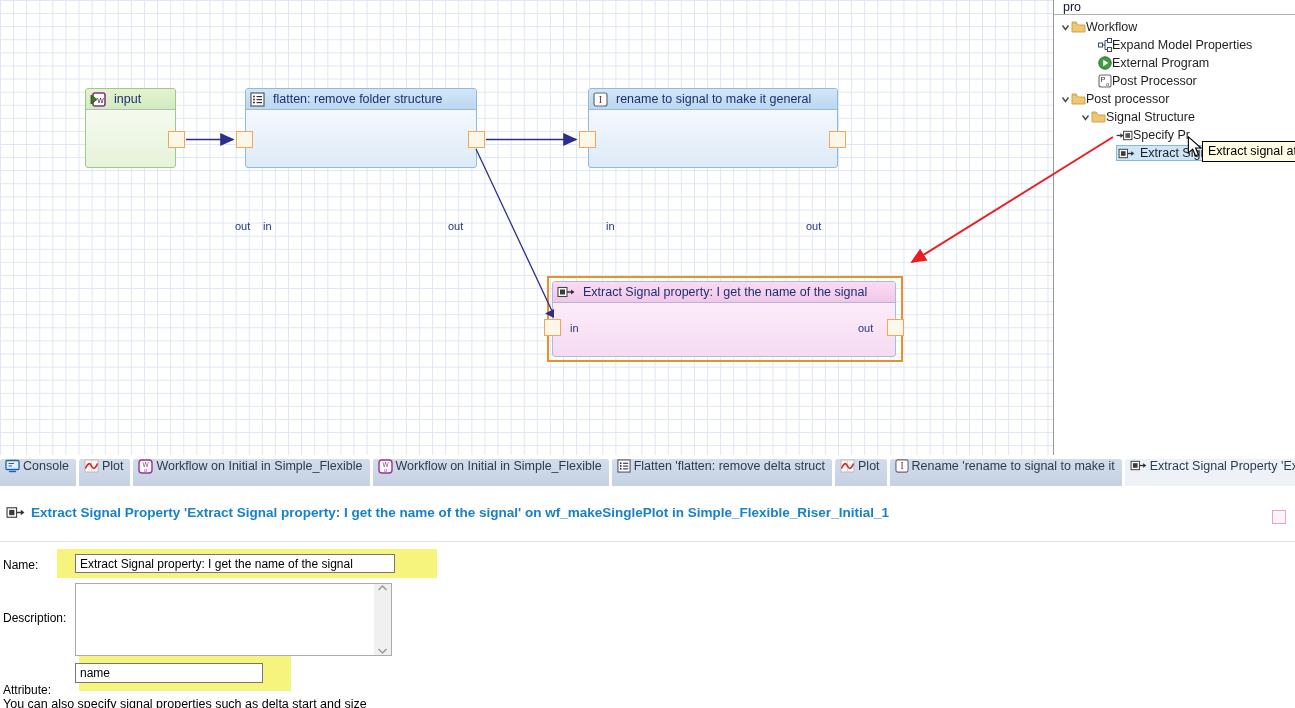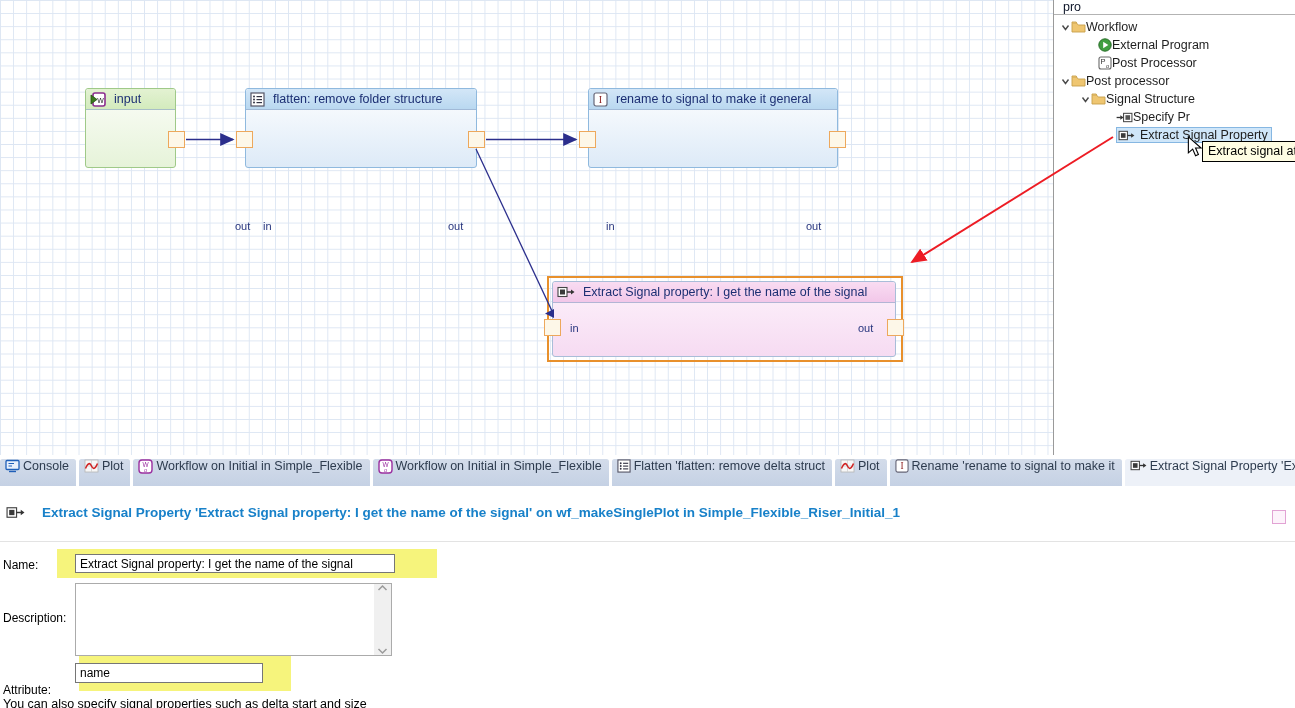--- a/index.html
+++ b/index.html
@@ -56,21 +56,21 @@
   
   .tabsrow { position:absolute; left:0; top:456px; width:1295px; height:32px; background:#fff;
              display:flex; align-items:flex-start; padding-top:3px; }
   .tab { height:27px; display:flex; align-items:flex-start; gap:3px; padding:0 7px 0 5px;
          margin-right:3px; background:linear-gradient(#d3dcea,#c5d1e4); border-radius:2.5px 2.5px 0 0;
          font-size:12.5px; color:#2d3b4e; white-space:nowrap; }
   .tab.active { background:#edf1f8; flex:1; margin-right:0; }
 
   
   .bottom { position:absolute; left:0; top:488px; width:1295px; height:220px; background:#fff; overflow:hidden; }
-  .bp-header { position:absolute; left:6px; top:17px; display:flex; align-items:center; gap:17px; }
+  .bp-header { position:absolute; left:6px; top:17px; display:flex; align-items:center; gap:6px; }
   .bp-title { font-size:13.5px; font-weight:bold; color:#1881c9; white-space:nowrap; }
   .bp-sep { position:absolute; left:0; top:53px; width:1295px; border-top:1px solid #e3e3e3; }
   .pink-square { position:absolute; left:1272px; top:22px; width:14px; height:14px;
                  background:#fdf3fb; border:1px solid #e2a3d4; }
   .hl { position:absolute; background:#f6f47c; z-index:1; }
   .hl-name { left:57px; top:61px; width:380px; height:29px; }
   .hl-attr { left:79px; top:168px; width:212px; height:35px; }
   .flabel { position:absolute; left:3px; font-size:12px; color:#000; z-index:2; }
   .tinput { position:absolute; border:1px solid #767676; background:#fff; font-size:12px;
             font-family:"Liberation Sans", sans-serif; padding:1px 4px; z-index:2; color:#000; }
@@ -173,20 +173,31 @@
         </span>
       <span class="ti">
           <svg width="15" height="12" viewBox="0 0 15 12">
             <path d="M1,2.5 L6,2.5 L7.2,4 L14,4 L14,11 L1,11 Z" fill="#efc671" stroke="#c79f4b" stroke-width="0.9"></path>
             <path d="M1,2.5 L1,1 L5.2,1 L6,2.5" fill="#efc671" stroke="#c79f4b" stroke-width="0.9"></path>
           </svg>
         </span>
       <span>Workflow</span>
     </div>
 
+    <div class="trow ind1c">
+      <span class="ti">
+          <svg width="14" height="14" viewBox="0 0 14 14">
+            <rect x="0.5" y="5" width="4" height="4" fill="#fff" stroke="#3a4a66" stroke-width="1"></rect>
+            <rect x="9.5" y="0.5" width="4" height="4" fill="#fff" stroke="#3a4a66" stroke-width="1"></rect>
+            <rect x="9.5" y="9.5" width="4" height="4" fill="#fff" stroke="#3a4a66" stroke-width="1"></rect>
+            <path d="M4.5,7 L7,7 M7,2.5 L9.5,2.5 M7,11.5 L9.5,11.5 M7,2.5 L7,11.5" fill="none" stroke="#3a4a66" stroke-width="1"></path>
+          </svg>
+        </span>
+      <span>Expand Model Properties</span>
+    </div>
 
     <div class="trow ind1c">
       <span class="ti">
           <svg width="14" height="14" viewBox="0 0 14 14">
             <circle cx="7" cy="7" r="6.2" fill="#3f9e3f" stroke="#2b6e2b" stroke-width="1"></circle>
             <polygon points="5.2,3.8 5.2,10.2 10.3,7" fill="#fff"></polygon>
           </svg>
         </span>
       <span>External Program</span>
     </div>

